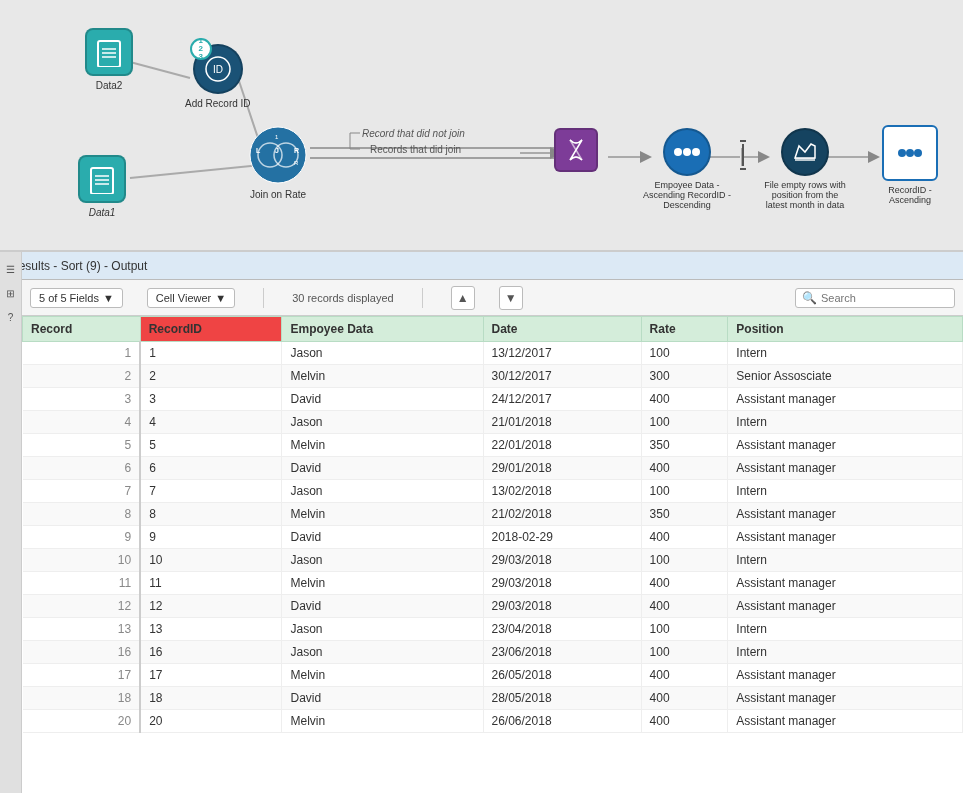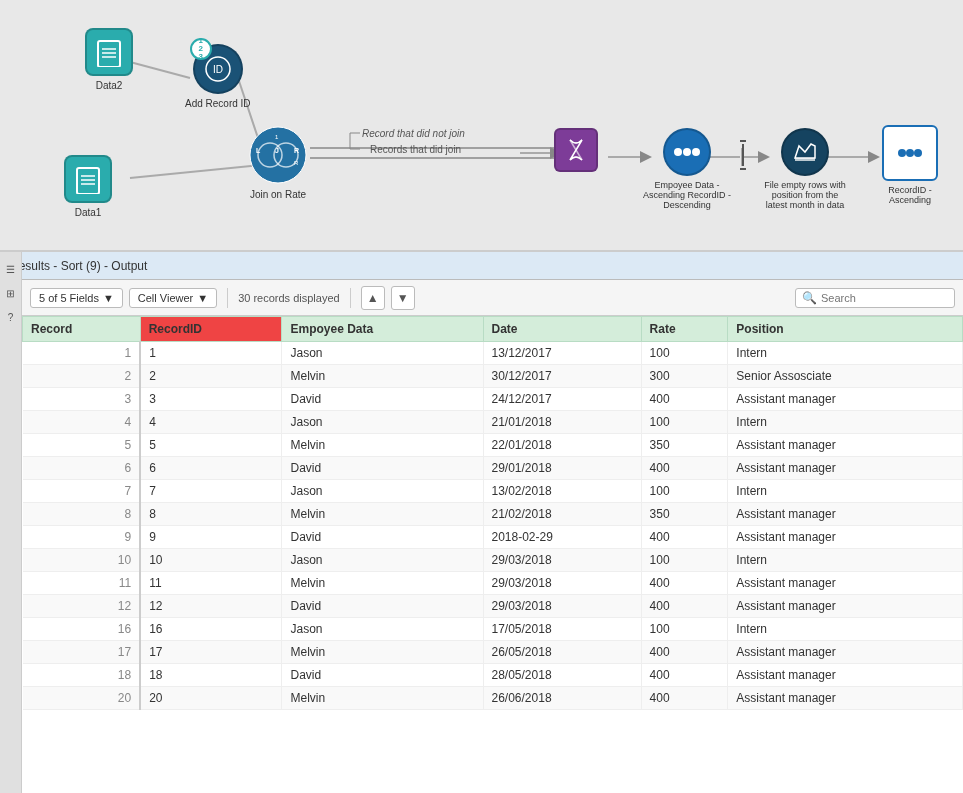--- a/index.html
+++ b/index.html
@@ -55,21 +55,21 @@
       border-bottom: 1px solid #bbb;
     }
 
     .toolbar {
       background: #f5f5f5;
       height: 36px;
       display: flex;
       align-items: center;
       padding: 2px 8px;
       border-bottom: 1px solid #ccc;
-      gap: 6px;
+      gap: 24px;
     }
 
     .toolbar-btn {
       background: white;
       border: 1px solid #bbb;
       border-radius: 3px;
       padding: 3px 8px;
       font-size: 11px;
       cursor: pointer;
       display: flex;
@@ -251,21 +251,21 @@
     <div class="node-icon" style="background:#1a5276; border-radius:50%; position:relative; width:50px; height:50px;">
       <div style="position:absolute; top:-8px; left:-5px; width:22px; height:22px; border-radius:50%; background:white; border:2px solid #2aacad; display:flex; align-items:center; justify-content:center; font-size:8px; color:#2aacad; font-weight:bold; line-height:1;">1<br>2<br>3</div>
       <svg width="28" height="28" viewBox="0 0 28 28">
           <circle cx="14" cy="14" r="12" fill="none" stroke="white" stroke-width="1.5"></circle>
           <text x="14" y="18" text-anchor="middle" fill="white" font-size="10">ID</text>
         </svg>
     </div>
     <div class="node-label" style="font-size:10px; text-align:center;">Add Record ID</div>
   </div>
 
-  <div class="node-wrapper" style="left:64px; top:155px;">
+  <div class="node-wrapper" style="left:78px; top:155px;font-style:italic;">
     <div class="node-icon node-teal" style="border-radius:8px;">
       <svg width="30" height="30" viewBox="0 0 30 30">
           <rect x="4" y="4" width="22" height="26" rx="2" fill="none" stroke="white" stroke-width="2"></rect>
           <line x1="8" y1="12" x2="22" y2="12" stroke="white" stroke-width="1.5"></line>
           <line x1="8" y1="16" x2="22" y2="16" stroke="white" stroke-width="1.5"></line>
           <line x1="8" y1="20" x2="22" y2="20" stroke="white" stroke-width="1.5"></line>
         </svg>
     </div>
     <div class="node-label">Data1</div>
   </div>
@@ -482,24 +482,32 @@
         </tr>
         <tr>
           <td class="col-record">12</td>
           <td class="col-recordid">12</td>
           <td>David</td>
           <td>29/03/2018</td>
           <td>400</td>
           <td>Assistant manager</td>
         </tr>
         <tr>
+          <td class="col-record">13</td>
+          <td class="col-recordid">13</td>
+          <td>Jason</td>
+          <td>23/04/2018</td>
+          <td>100</td>
+          <td>Intern</td>
+        </tr>
+        <tr>
           <td class="col-record">16</td>
           <td class="col-recordid">16</td>
           <td>Jason</td>
-          <td>17/05/2018</td>
+          <td>23/06/2018</td>
           <td>100</td>
           <td>Intern</td>
         </tr>
         <tr>
           <td class="col-record">17</td>
           <td class="col-recordid">17</td>
           <td>Melvin</td>
           <td>26/05/2018</td>
           <td>400</td>
           <td>Assistant manager</td>

